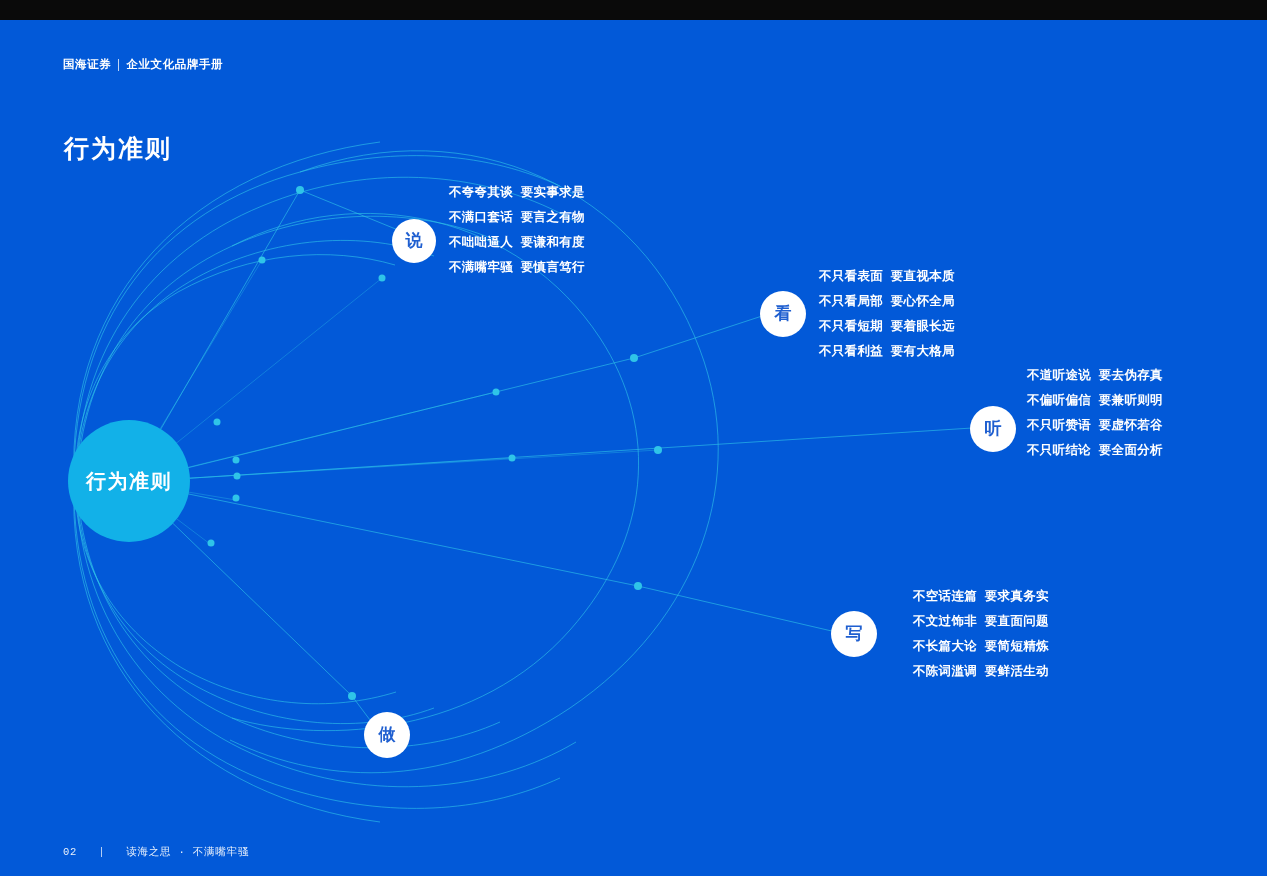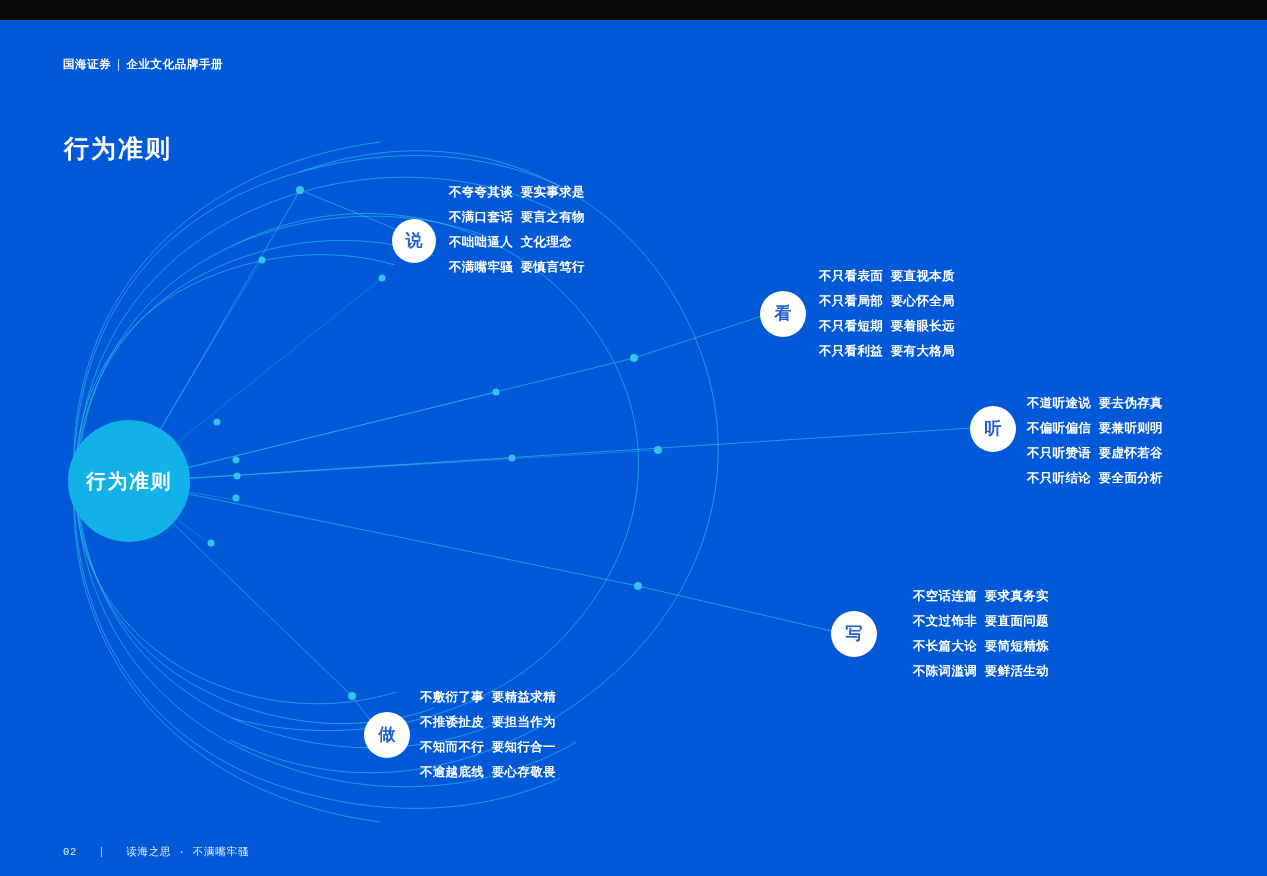--- a/index.html
+++ b/index.html
@@ -224,63 +224,57 @@
   <div class="hub">
     <span class="hub-label">行为准则</span>
   </div>
 
   <div class="node sm" style="left:392px; top:199px;">
     <span class="node-label">说</span>
   </div>
   <div class="lines" style="left:449px; top:161px;">
     <span class="ln">不夸夸其谈 要实事求是</span>
     <span class="ln">不满口套话 要言之有物</span>
-    <span class="ln">不咄咄逼人 文化理念</span>
+    <span class="ln">不咄咄逼人 要谦和有度</span>
     <span class="ln">不满嘴牢骚 要慎言笃行</span>
   </div>
 
   <div class="node md" style="left:760px; top:271px;">
     <span class="node-label">看</span>
   </div>
   <div class="lines" style="left:819px; top:245px;">
     <span class="ln">不只看表面 要直视本质</span>
     <span class="ln">不只看局部 要心怀全局</span>
     <span class="ln">不只看短期 要着眼长远</span>
     <span class="ln">不只看利益 要有大格局</span>
   </div>
 
   <div class="node md" style="left:970px; top:386px;">
     <span class="node-label">听</span>
   </div>
-  <div class="lines" style="left:1027px; top:372px;">
+  <div class="lines" style="left:1027px; top:344px;">
     <span class="ln">不道听途说 要去伪存真</span>
     <span class="ln">不偏听偏信 要兼听则明</span>
     <span class="ln">不只听赞语 要虚怀若谷</span>
     <span class="ln">不只听结论 要全面分析</span>
   </div>
 
   <div class="node md" style="left:831px; top:591px;">
     <span class="node-label">写</span>
   </div>
   <div class="lines" style="left:913px; top:565px;">
     <span class="ln">不空话连篇 要求真务实</span>
     <span class="ln">不文过饰非 要直面问题</span>
     <span class="ln">不长篇大论 要简短精炼</span>
     <span class="ln">不陈词滥调 要鲜活生动</span>
   </div>
 
   <div class="node md" style="left:364px; top:692px;">
     <span class="node-label">做</span>
   </div>
-  <div class="lines" style="left:420px; top:666px;">
-    <span class="ln">不敷衍了事 要精益求精</span>
-    <span class="ln">不推诿扯皮 要担当作为</span>
-    <span class="ln">不知而不行 要知行合一</span>
-    <span class="ln">不逾越底线 要心存敬畏</span>
-  </div>
 
   <div class="footer-left">
     <span>02</span>
     <span class="divider-bar"></span>
     <span>读海之思 · 不满嘴牢骚</span>
   </div>
   <div class="footer-right">
     <span>19</span>
     <span>&nbsp;|&nbsp;</span>
     <span>20</span>

